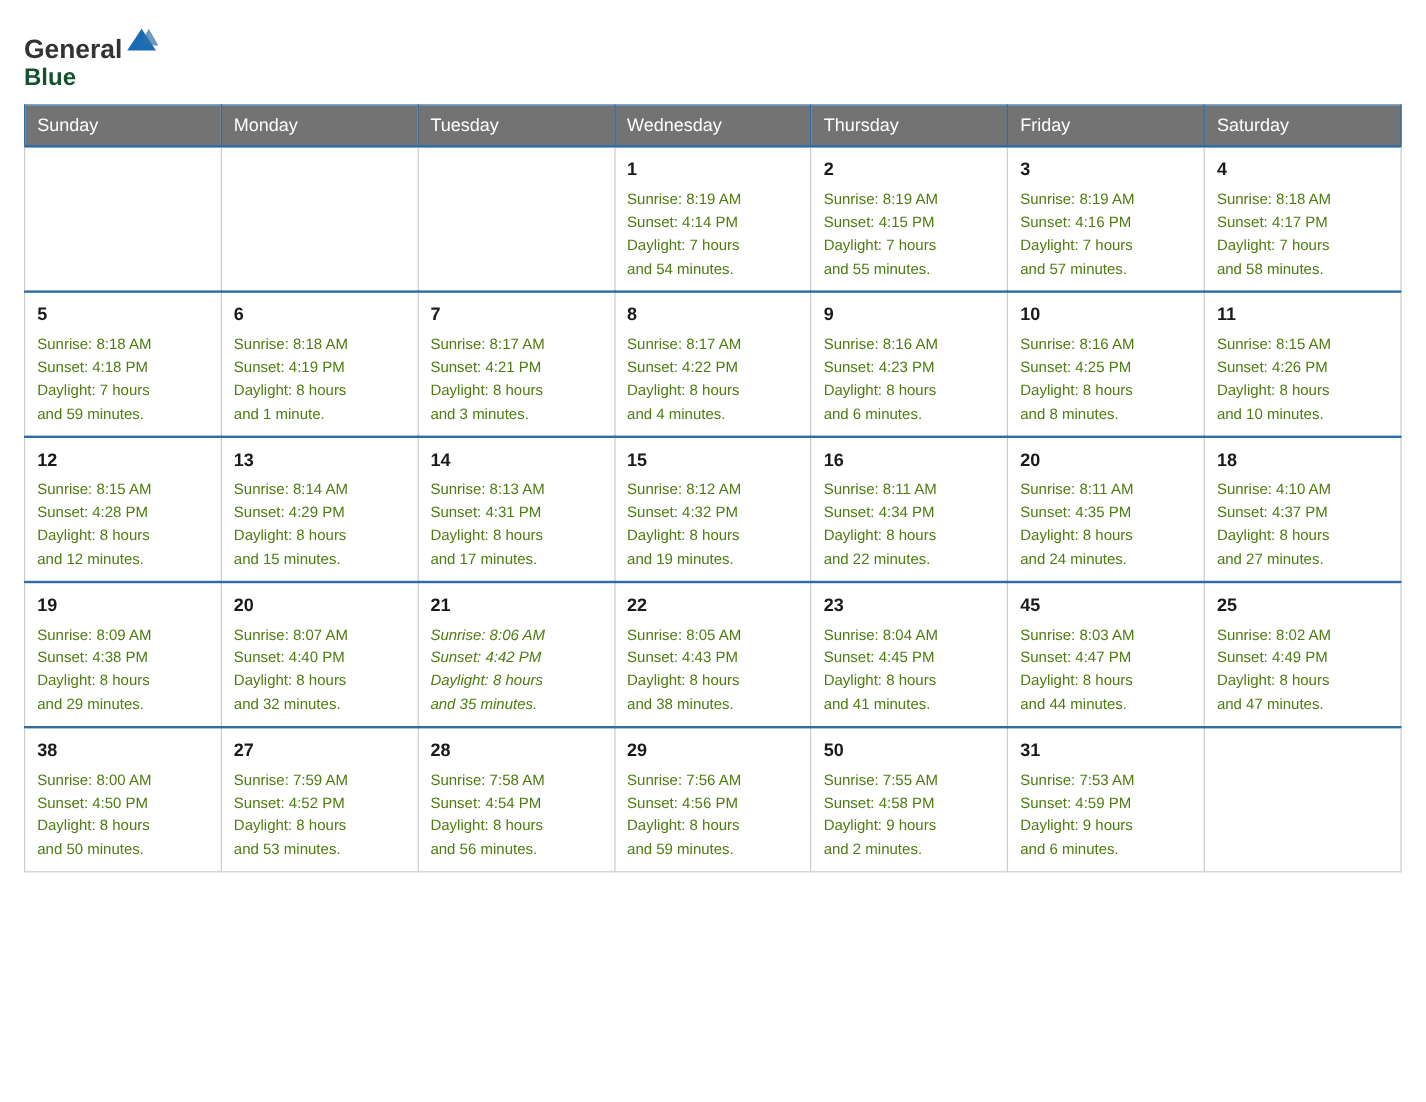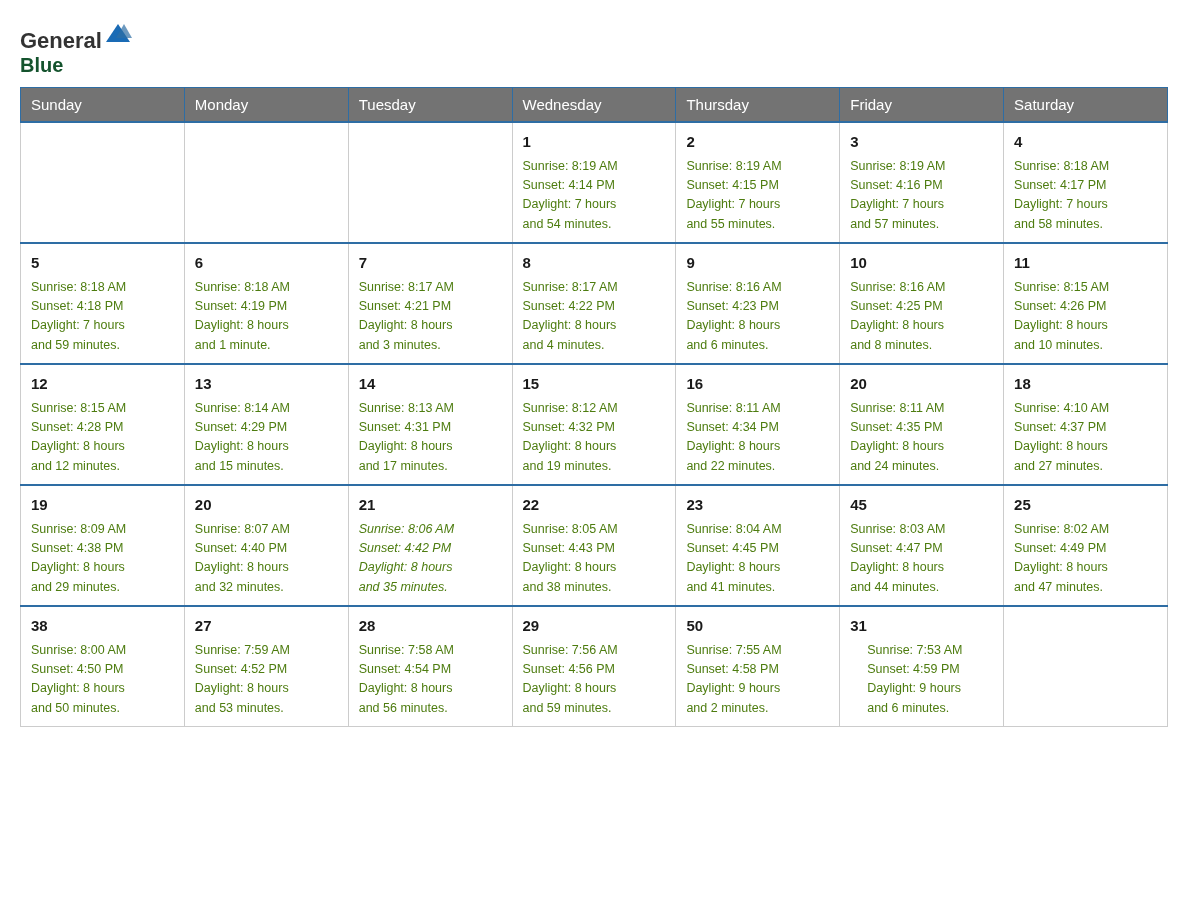--- a/index.html
+++ b/index.html
@@ -341,21 +341,21 @@
         </td>
         <td>
           <span class="day-number">50</span>
           <div class="day-info" style="white-space: pre-line;">Sunrise: 7:55 AM
 Sunset: 4:58 PM
 Daylight: 9 hours
 and 2 minutes.</div>
         </td>
         <td>
           <span class="day-number">31</span>
-          <div class="day-info" style="white-space: pre-line; margin-left: 17px;">Sunrise: 7:53 AM
+          <div class="day-info" style="white-space: pre-line;">Sunrise: 7:53 AM
 Sunset: 4:59 PM
 Daylight: 9 hours
 and 6 minutes.</div>
         </td>
         <td class="empty-cell"></td>
       </tr>
     </tbody>
 </table>
 
 </body></html>

